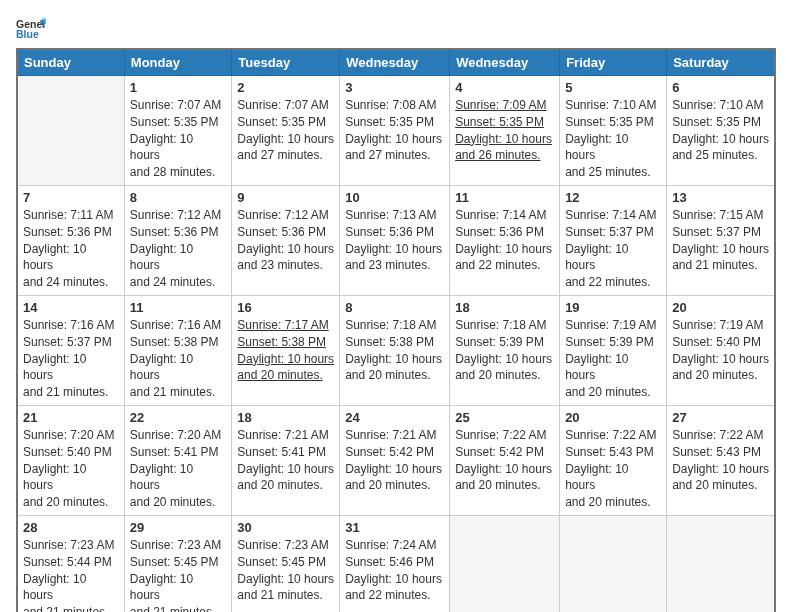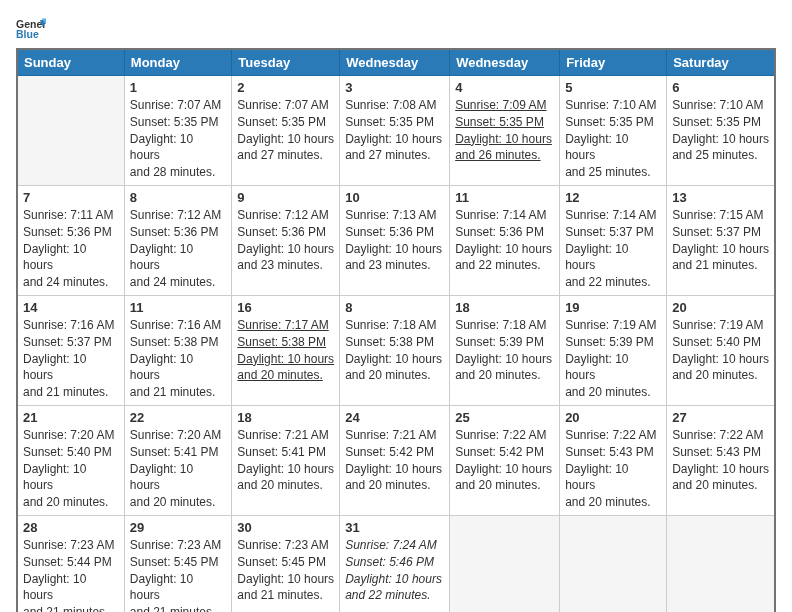--- a/index.html
+++ b/index.html
@@ -331,21 +331,21 @@
           </td>
           <td>
             <span class="day-num">30</span>
             <div class="day-info" style="white-space: pre-line;">Sunrise: 7:23 AM
 Sunset: 5:45 PM
 Daylight: 10 hours
 and 21 minutes.</div>
           </td>
           <td>
             <span class="day-num">31</span>
-            <div class="day-info" style="white-space: pre-line; font-style: italic;">Sunrise: 7:24 AM
+            <div class="day-info" style="white-space: pre-line;">Sunrise: 7:24 AM
 Sunset: 5:46 PM
 Daylight: 10 hours
 and 22 minutes.</div>
           </td>
           <td class="empty"></td>
           <td class="empty"></td>
           <td class="empty"></td>
         </tr>
       </tbody>
   </table>

